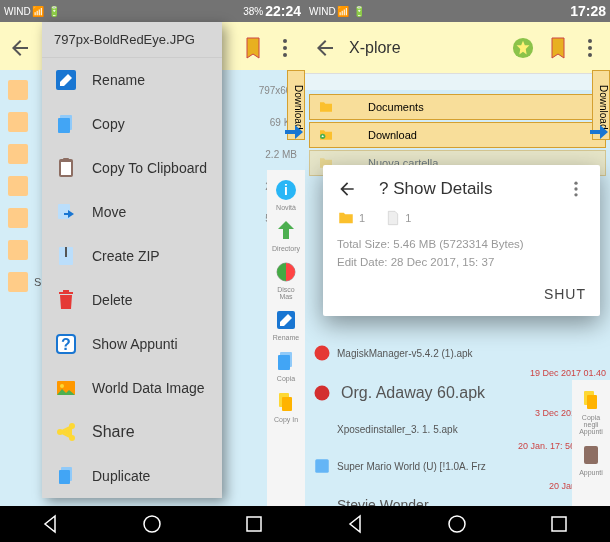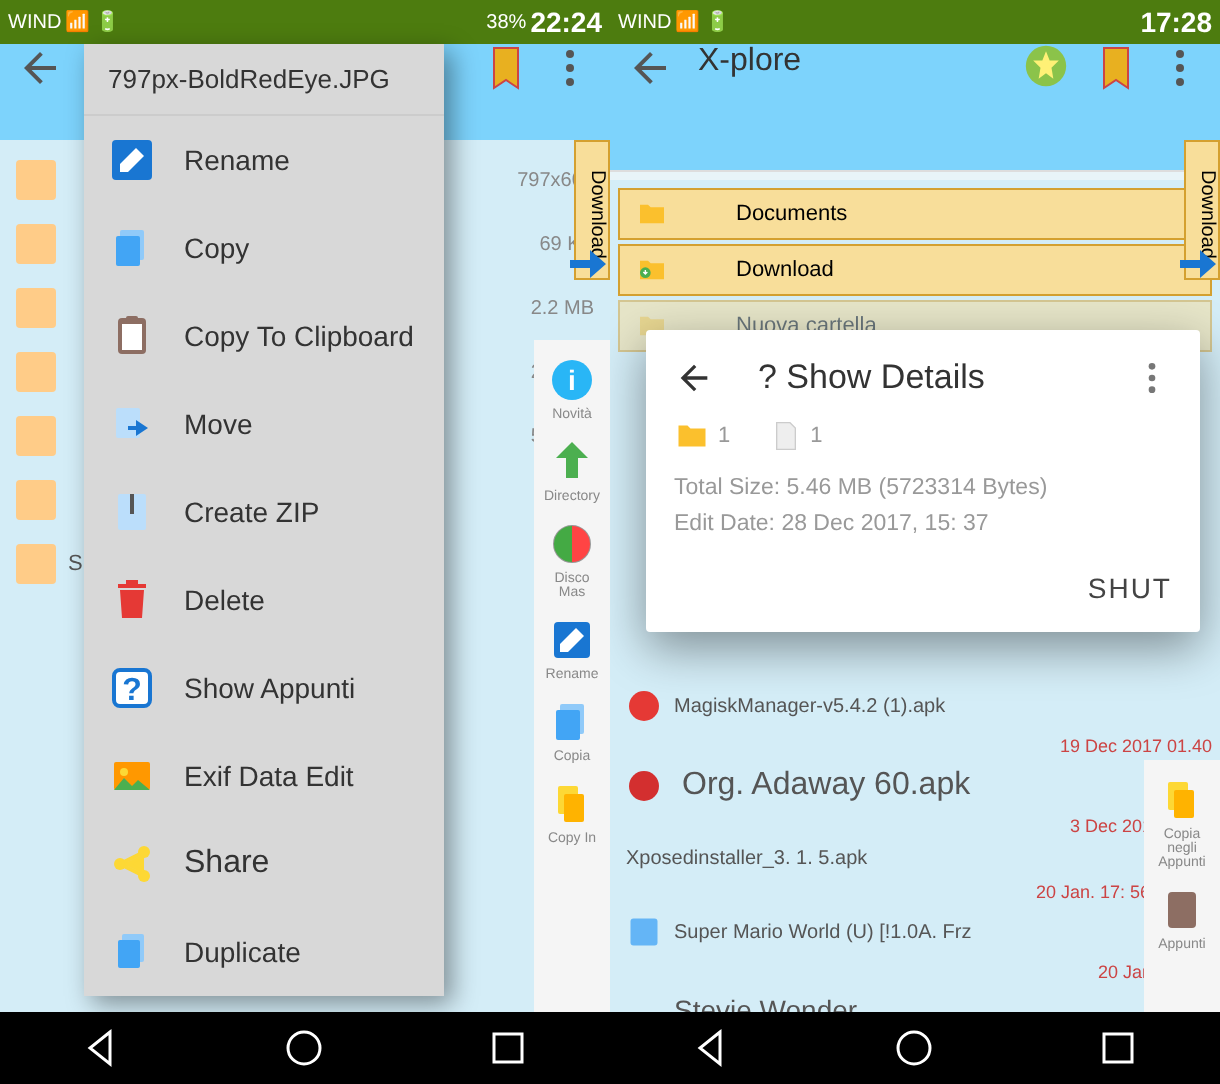--- a/index.html
+++ b/index.html
@@ -1,26 +1,26 @@
 <!DOCTYPE html>
 <html><head>
   <meta charset="utf-8">
   <style>
     * { margin: 0; padding: 0; box-sizing: border-box; }
     body { font-family: Arial, sans-serif; background: #f0f0f0; width: 610px; height: 542px; overflow: hidden; position: relative; }
     .container { display: flex; width: 100%; height: 100%; }
     .half { width: 50%; height: 100%; position: relative; background: #e8f4f8; overflow: hidden; }
     
     
-    .status-bar { height: 22px; background: #4d7c0f; color: white; font-size: 10px; display: flex; justify-content: space-between; align-items: center; padding: 0 4px; }
+    .status-bar { height: 22px; background: #737373; color: white; font-size: 10px; display: flex; justify-content: space-between; align-items: center; padding: 0 4px; }
     .status-left, .status-right { display: flex; gap: 2px; align-items: center; }
     .status-time { font-size: 14px; font-weight: bold; }
     
     
-    .app-bar { height: 64px; background: #7dd3fc; display: flex; padding: 0 8px; border-bottom: 1px solid #ddd; }
+    .app-bar { height: 52px; background: #fef9c3; display: flex; align-items: center; padding: 0 8px; border-bottom: 1px solid #ddd; }
     .app-bar .back { width: 24px; height: 24px; margin-right: 12px; color: #555; }
     .app-bar .title { flex: 1; font-size: 16px; color: #333; overflow: hidden; text-overflow: ellipsis; white-space: nowrap; }
     .app-bar .bookmark { width: 24px; height: 24px; margin: 0 8px; }
     .app-bar .menu-dots { width: 24px; height: 24px; color: #555; }
     .star-badge { width: 22px; height: 22px; margin: 0 4px; }
     
     
     .file-bg { position: absolute; top: 70px; left: 0; right: 0; bottom: 30px; background: #d4edf7; padding: 4px; }
     .file-row { display: flex; align-items: center; padding: 6px 4px; font-size: 11px; color: #555; }
     .file-icon { width: 20px; height: 20px; margin-right: 6px; background: #fc8; border-radius: 2px; }
@@ -260,21 +260,21 @@
       </div>
 
       <div class="menu-item">
         <div class="menu-item-icon">
             <svg width="24" height="24" viewBox="0 0 24 24">
               <rect fill="#ff9800" x="3" y="5" width="18" height="14" rx="1"></rect>
               <circle fill="#fdd835" cx="8" cy="10" r="2"></circle>
               <path fill="#4caf50" d="M3 19l5-6 4 4 3-3 6 5z"></path>
             </svg>
           </div>
-        <span>Exif Data Edit</span>
+        <span>World Data Image</span>
       </div>
 
       <div class="menu-item">
         <div class="menu-item-icon">
             <svg width="24" height="24" viewBox="0 0 24 24">
               <path fill="#fdd835" d="M18 8l-8 4 8 4M6 12h4" stroke="#fdd835" stroke-width="2"></path>
               <circle fill="#fdd835" cx="18" cy="6" r="3"></circle>
               <circle fill="#fdd835" cx="6" cy="12" r="3"></circle>
               <circle fill="#fdd835" cx="18" cy="18" r="3"></circle>
               <line x1="8" y1="11" x2="16" y2="7" stroke="#fdd835" stroke-width="2"></line>
@@ -377,21 +377,21 @@
         </div>
       <div class="file-date">19 Dec 2017 01.40</div>
       <div class="file-row">
           <svg width="18" height="18" viewBox="0 0 24 24">
             <circle fill="#d32f2f" cx="12" cy="12" r="10"></circle>
           </svg>
           <span class="file-name" style="margin-left:10px;font-size:16px">Org. Adaway 60.apk</span>
         </div>
       <div class="file-date">3 Dec 2017 01.40</div>
       <div class="file-row">
-          <span class="file-name" style="font-size:10px;">Xposedinstaller_3. 1. 5.apk</span>
+          <span class="file-name" style="font-size:10px;margin-left:24px">Xposedinstaller_3. 1. 5.apk</span>
         </div>
       <div class="file-date">20 Jan. 17: 56 3.0 MB</div>
       <div class="file-row">
           <svg width="18" height="18" viewBox="0 0 24 24">
             <rect fill="#64b5f6" x="3" y="3" width="18" height="18" rx="2"></rect>
           </svg>
           <span class="file-name" style="margin-left:6px;font-size:10px">Super Mario World (U) [!1.0A. Frz</span>
         </div>
       <div class="file-date">20 Jan. 17: 53</div>
       <div class="file-row">

